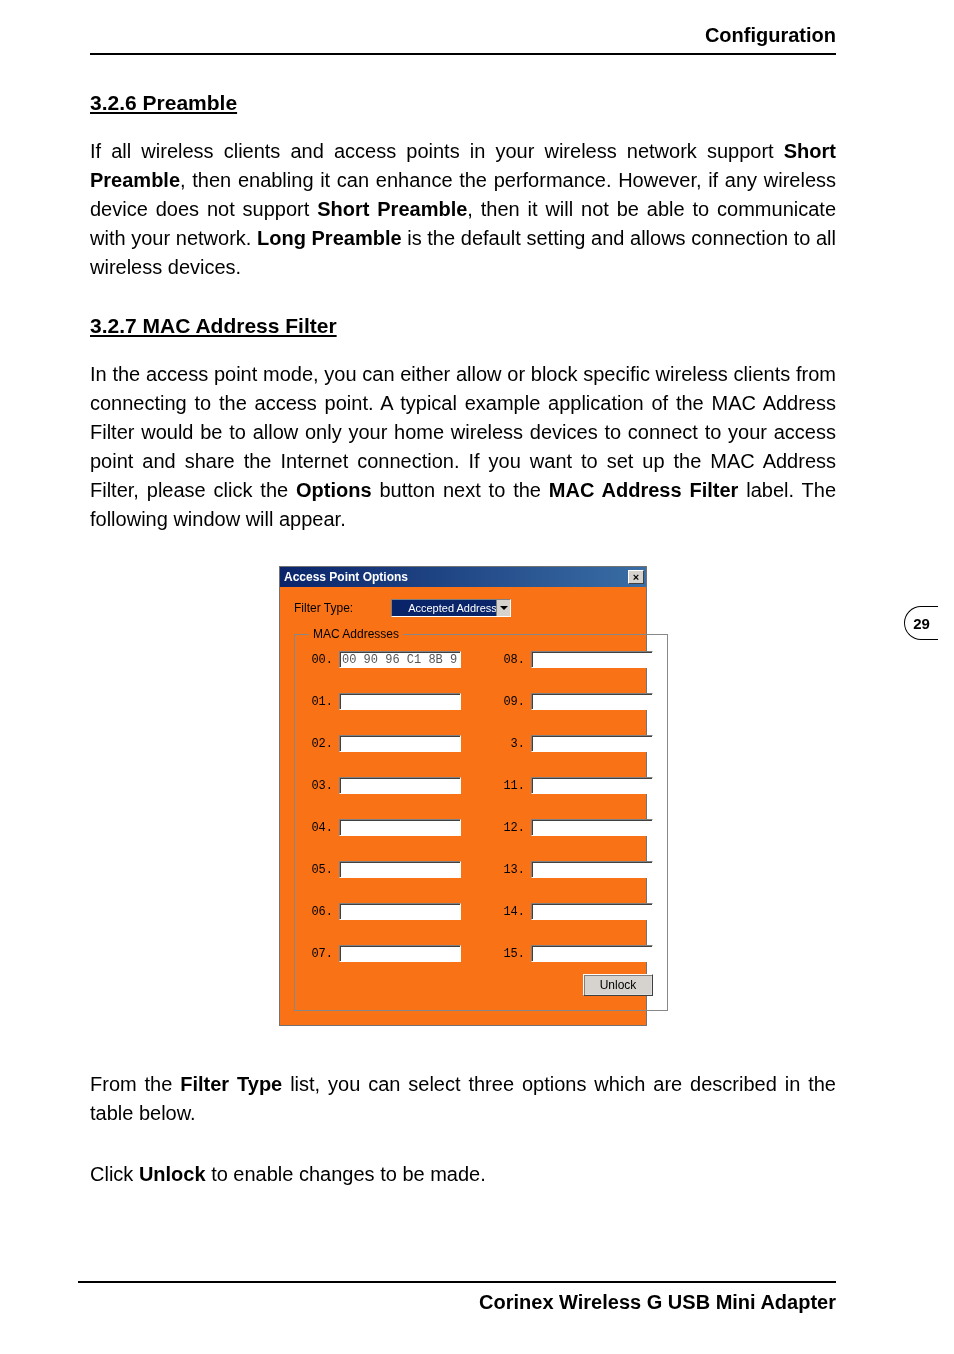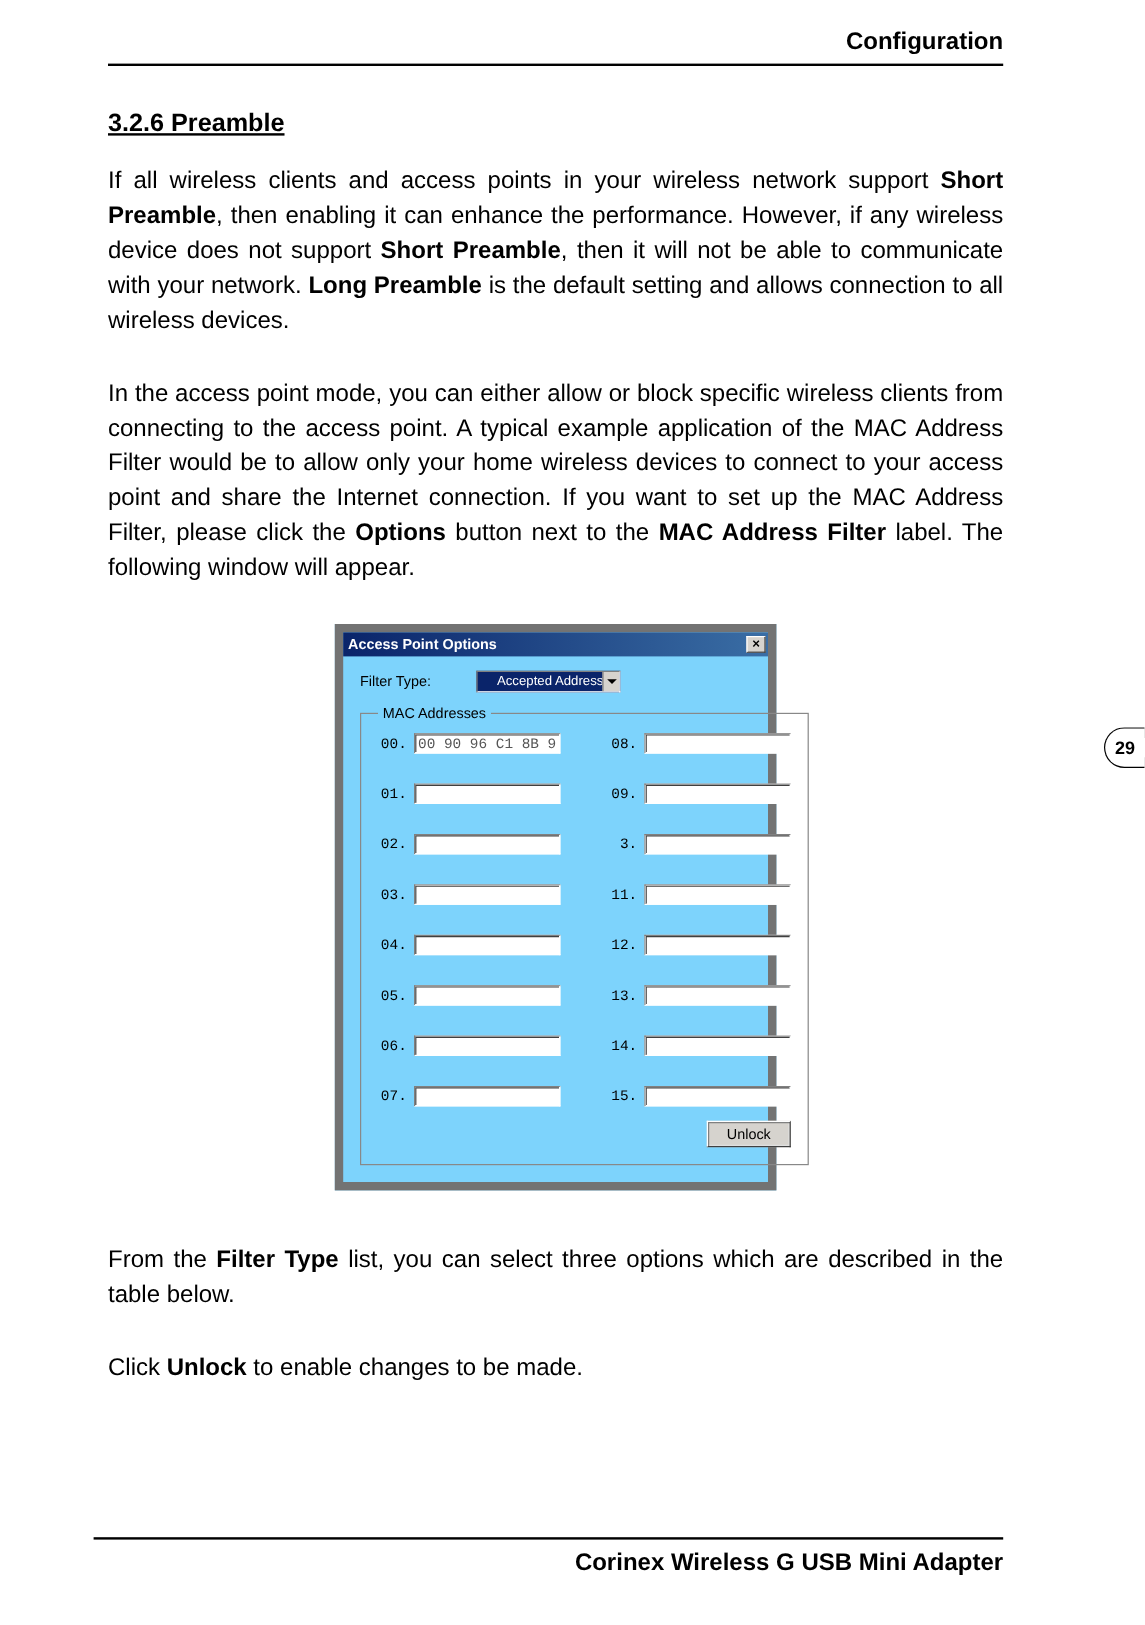--- a/index.html
+++ b/index.html
@@ -36,21 +36,21 @@
   }
   .para {
     font-size: 20px;
     line-height: 1.45;
     text-align: justify;
     margin: 0 0 32px 0;
   }
   .para b { font-weight: bold; }
   .page-num-badge {
     position: absolute;
-    right: 0;
+    right: 16px;
     top: 606px;
     width: 34px;
     height: 34px;
     border: 1.5px solid #000;
     border-radius: 50%;
     border-right: none;
     border-top-right-radius: 0;
     border-bottom-right-radius: 0;
     display: flex;
     align-items: center;
@@ -69,22 +69,22 @@
     border-bottom: 1.5px solid #000;
     border-radius: 0 0 0 60px;
     border-left: none;
     display: none;
   }
 
   
   .dialog-wrap { display: flex; justify-content: center; margin: 8px 0 44px 0; }
   .dialog {
     width: 368px;
-    background: #7dd3fc;
-    border: 7px solid #737373;
+    background: #f97316;
+    border: 1px solid #737373;
     font-family: Tahoma, Arial, sans-serif;
     font-size: 12px;
   }
   .titlebar {
     height: 20px;
     background: linear-gradient(to right, #0a246a, #3a6ea5);
     color: #fff;
     font-weight: bold;
     font-size: 12px;
     display: flex;
@@ -168,20 +168,21 @@
 <div class="page">
   <div class="header-right">Configuration</div>
   <hr class="hr-top">
 
   <div class="content">
     <div class="section-heading">3.2.6 Preamble</div>
     <p class="para">
       <span>If all wireless clients and access points in your wireless network support </span><b>Short Preamble</b><span>, then enabling it can enhance the performance. However, if any wireless device does not support </span><b>Short Preamble</b><span>, then it will not be able to communicate with your network. </span><b>Long Preamble</b><span> is the default setting and allows connection to all wireless devices.</span>
     </p>
 
+    <div class="section-heading">3.2.7 MAC Address Filter</div>
     <p class="para">
       <span>In the access point mode, you can either allow or block specific wireless clients from connecting to the access point. A typical example application of the MAC Address Filter would be to allow only your home wireless devices to connect to your access point and share the Internet connection. If you want to set up the MAC Address Filter, please click the </span><b>Options</b><span> button next to the </span><b>MAC Address Filter</b><span> label. The following window will appear.</span>
     </p>
 
     <div class="dialog-wrap">
       <div class="dialog">
         <div class="titlebar">
           <span>Access Point Options</span>
           <div class="closebtn">
               <span>×</span>

